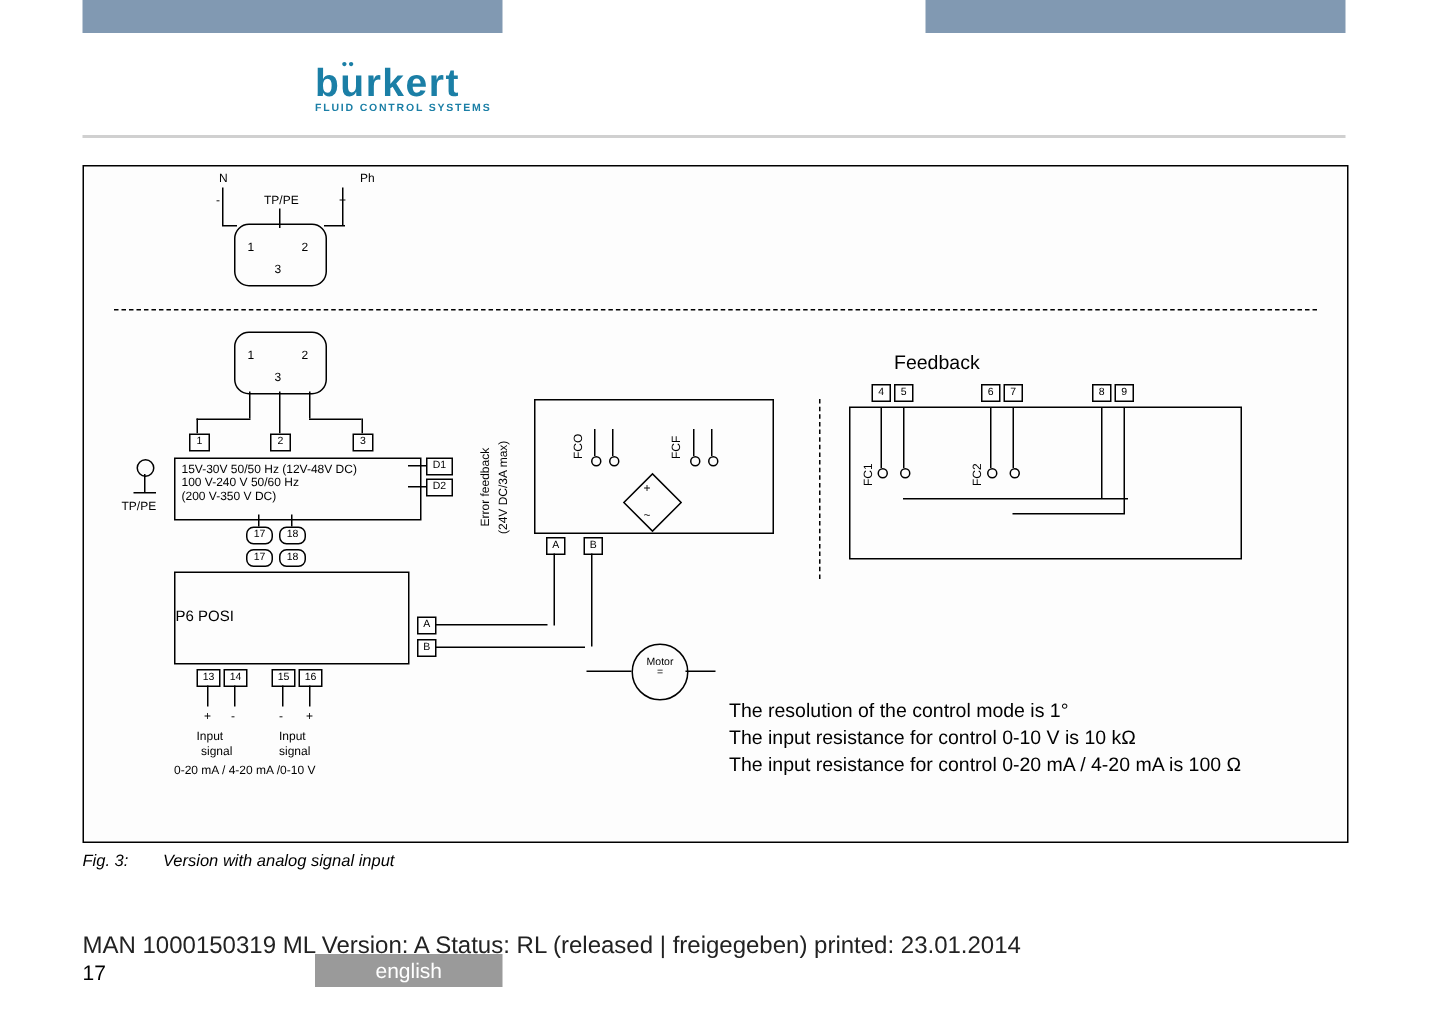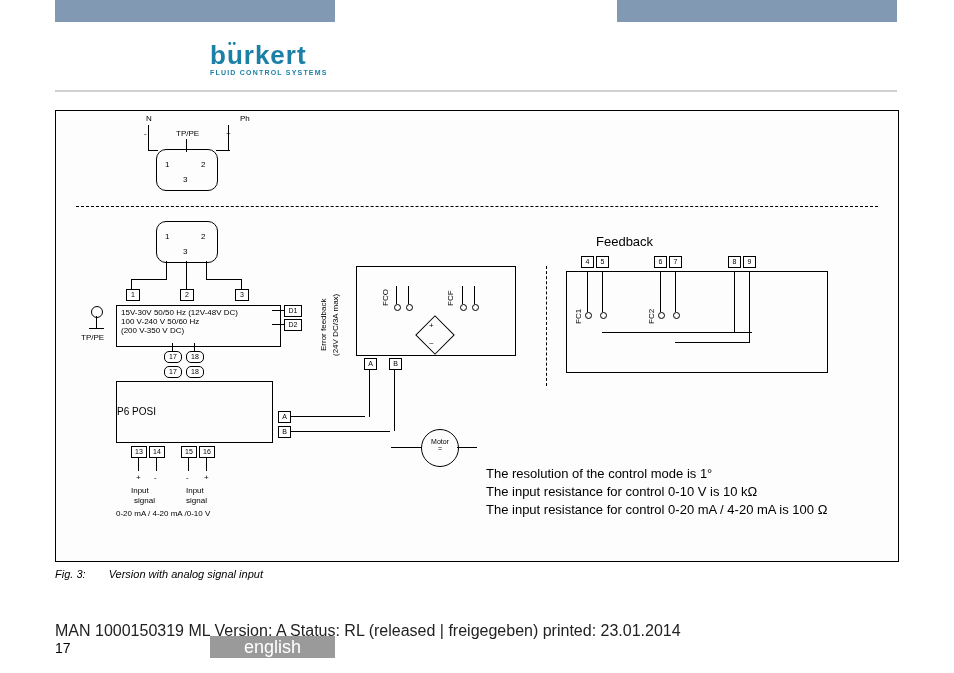--- a/index.html
+++ b/index.html
@@ -25,21 +25,21 @@
   .hr{position:absolute;left:55px;right:57px;top:90px;height:2px;background:#d0d0d0;}
 
   
   .diagbox{position:absolute;left:55px;top:110px;width:842px;height:450px;border:1px solid #000;background:#fdfdfd;}
 
   .caption{position:absolute;left:55px;top:568px;font-size:11px;font-style:italic;}
   .caption .figno{font-style:italic;margin-right:20px;}
 
   .foot{position:absolute;left:55px;top:622px;font-size:16px;color:#222;}
   .pagenum{position:absolute;left:55px;top:640px;font-size:14px;}
-  .eng{position:absolute;left:210px;top:636px;width:125px;height:22px;background:#9a9a9a;color:#fff;text-align:center;line-height:22px;font-size:18px;}
+  .eng{position:absolute;left:210px;top:636px;width:125px;height:22px;background:#9a9a9a;color:#fff;text-align:center;line-height:22px;font-size:14px;}
 
   
   .d{position:absolute;font-size:8px;color:#000;}
   .d11{font-size:13px;}
   .vtxt{writing-mode:vertical-rl;transform:rotate(180deg);}
   .tbox{position:absolute;border:1px solid #000;font-size:7px;text-align:center;background:#fff;line-height:9px;}
   .circ{position:absolute;border:1px solid #000;border-radius:50%;}
   .sq{position:absolute;border:1px solid #000;}
   .line{position:absolute;background:#000;}
 </style>

